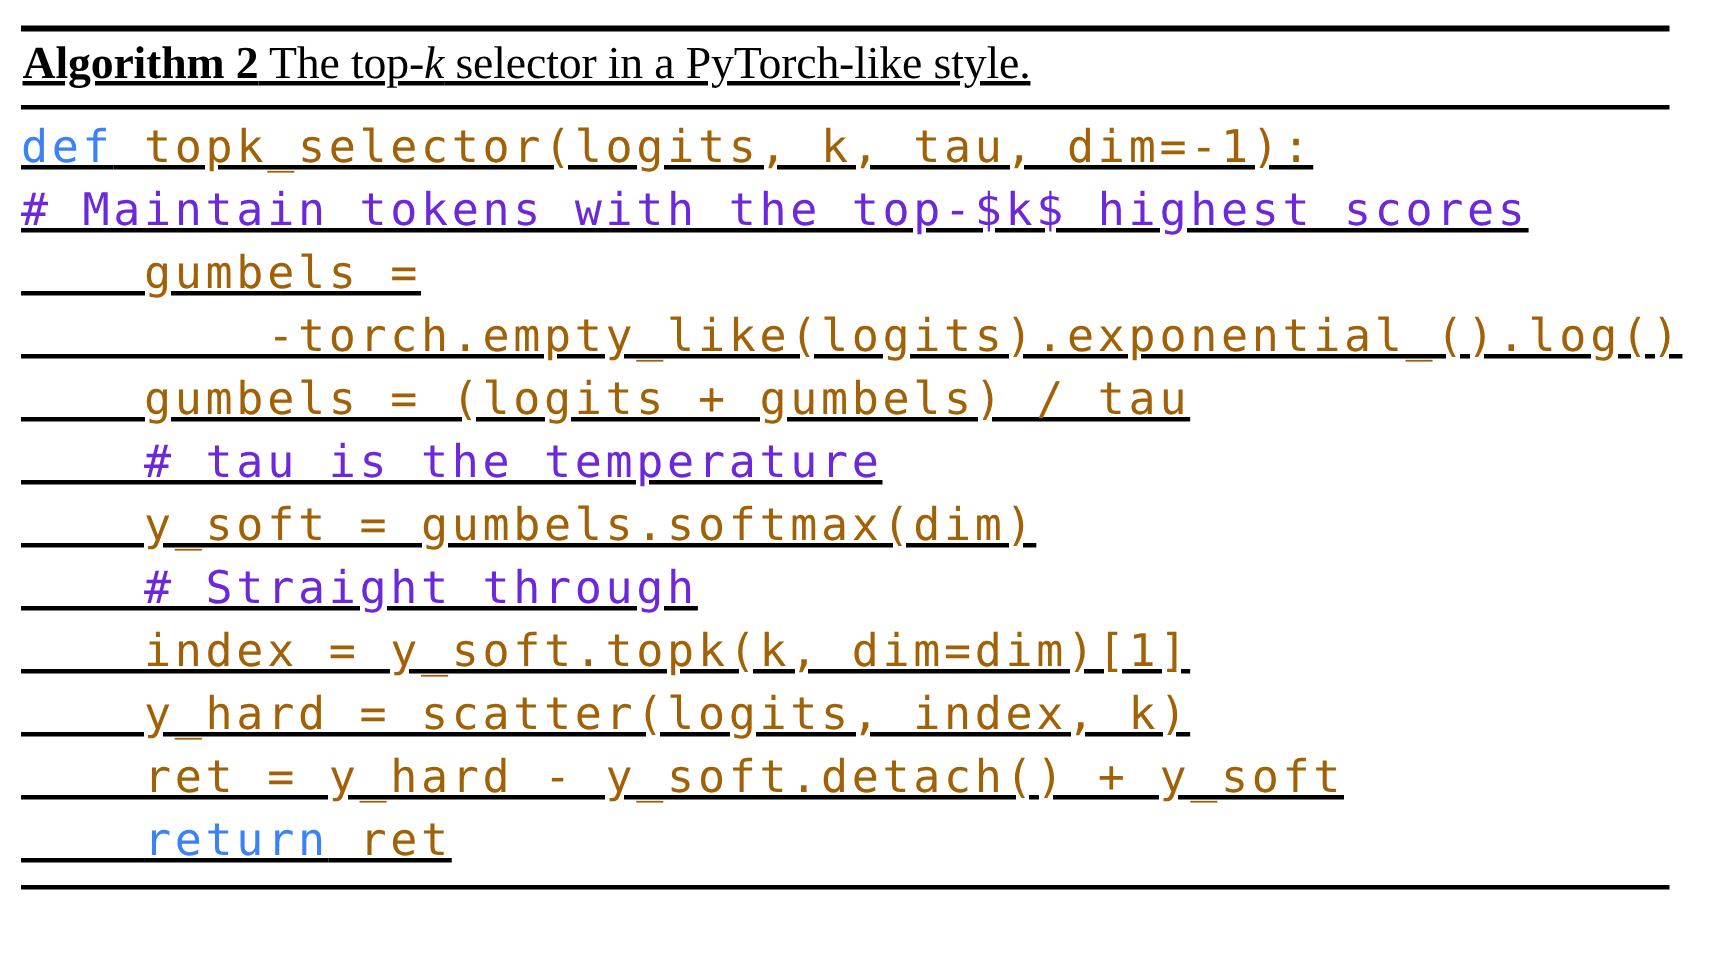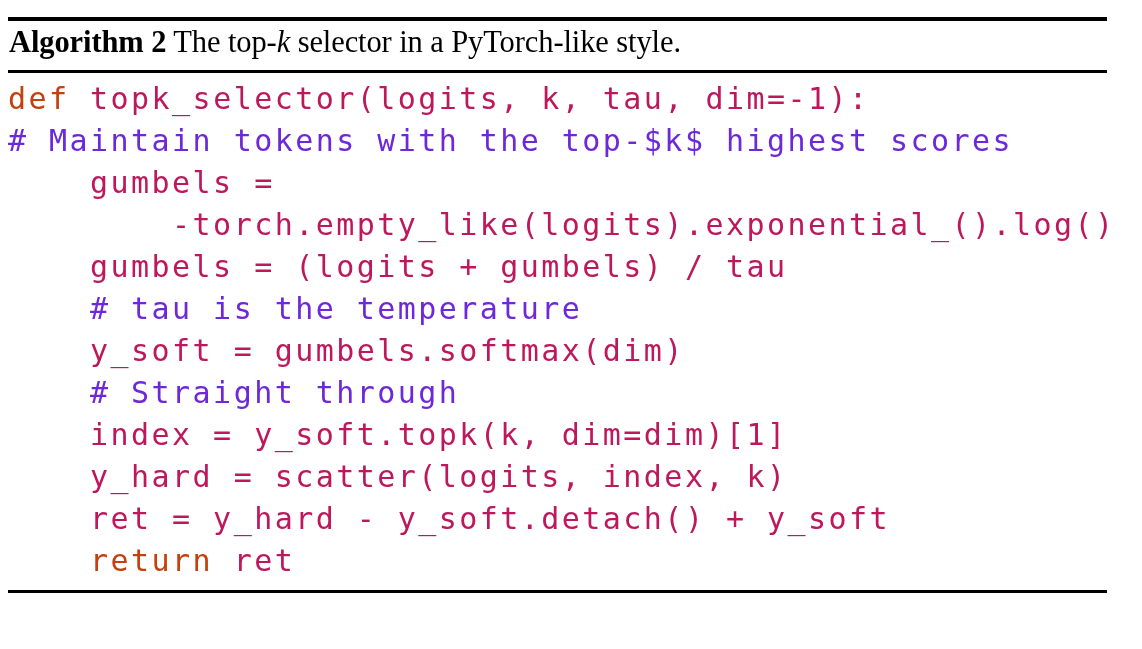--- a/index.html
+++ b/index.html
@@ -10,23 +10,24 @@
   body {
     width: 1142px;
     height: 649px;
     overflow: hidden;
     font-family: "Liberation Serif", "DejaVu Serif", serif;
     -webkit-font-smoothing: antialiased;
   }
 
   #algorithm-float {
     position: absolute;
-    left: 8px;
+    left: 14px;
     top: 0;
     width: 1099px;
+    text-decoration: underline;
   }
 
   
   .rule {
     width: 100%;
     background: #000000;
   }
   .rule-top    { height: 4px; margin-top: 17px; }
   .rule-mid    { height: 3px; margin-top: 6px;  }
   .rule-bottom { height: 3px; margin-top: 8px;  }
@@ -59,23 +60,23 @@
     line-height: 42px;
     color: #000000;
     white-space: pre;
     padding-top: 5px;
     letter-spacing: 2.45px;
   }
   .code-line {
     white-space: pre;
     height: 42px;
   }
-  .tok-kw      { color: #c2410c; }
+  .tok-kw      { color: #3b82f6; }
   .tok-comment { color: #6d28d9; }
-  .tok-plain   { color: #be185d; }
+  .tok-plain   { color: #a16207; }
 </style>
 </head>
 <body>
 
 <div id="algorithm-float">
 
   <div class="rule rule-top"></div>
 
   <div id="algorithm-caption"><span class="caption-label">Algorithm 2</span><span class="caption-text"> The top-</span><span class="math-italic">k</span><span class="caption-text"> selector in a PyTorch-like style.</span></div>
 

